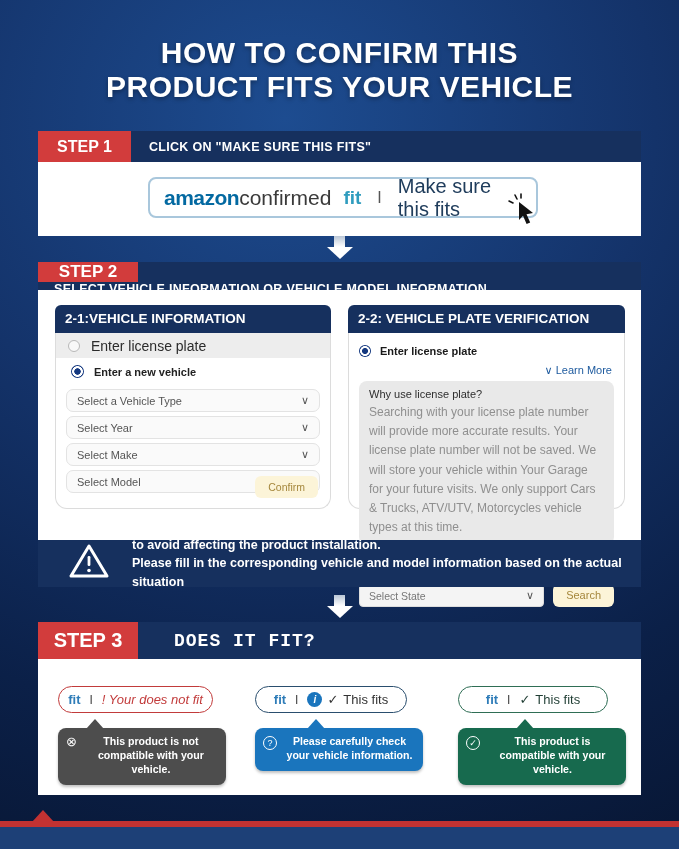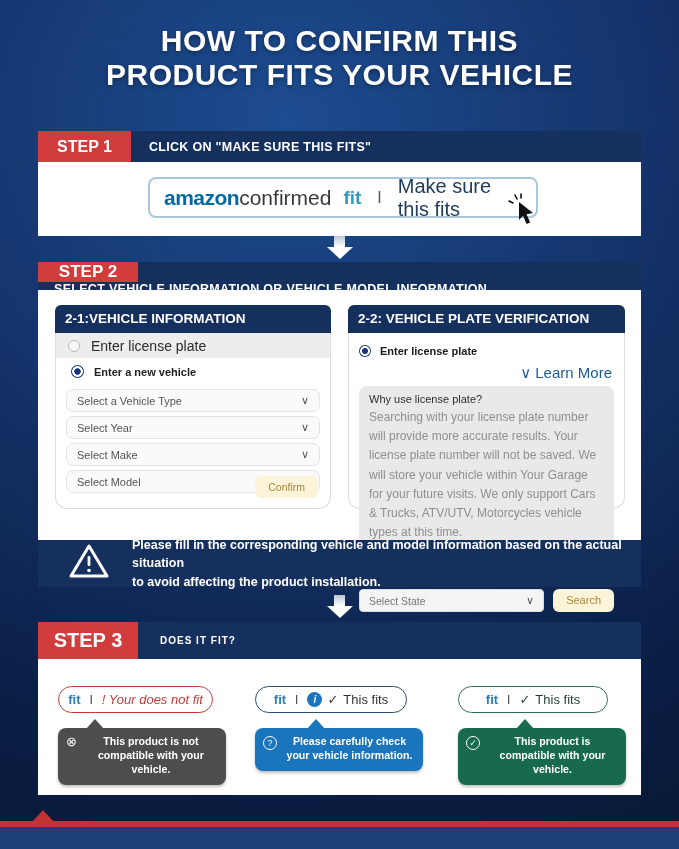--- a/index.html
+++ b/index.html
@@ -3,21 +3,21 @@
 <meta charset="utf-8">
 <style>
   * { margin: 0; padding: 0; box-sizing: border-box; }
   body { font-family: "Liberation Sans", sans-serif; }
   .canvas {
     position: relative; width: 679px; height: 849px; overflow: hidden;
     background: radial-gradient(130% 95% at 42% 14%, #1d4c90 0%, #14336a 42%, #0b2048 76%, #081735 100%);
   }
 
   
-  .title { position: absolute; top: 24px; left: 0; width: 100%; text-align: center;
+  .title { position: absolute; top: 36px; left: 0; width: 100%; text-align: center;
     color: #fff; font-weight: bold; font-size: 30px; line-height: 34px; letter-spacing: 0.5px;
     text-shadow: 0 2px 4px rgba(0,0,0,.35); }
 
   
   .card { position: absolute; left: 38px; width: 603px; }
   .card-header { position: relative; display: flex; align-items: stretch; background: #16305e; }
   .badge { background: #d23c3c; color: #fff; font-weight: bold; display: flex; align-items: center; justify-content: center; }
   .header-label { color: #fff; font-weight: bold; display: flex; align-items: center; letter-spacing: .3px; }
   .card-body { background: #ffffff; position: relative; }
 
@@ -74,21 +74,21 @@
 
   .btn-cream { background: #fcf4d8; color: #a5873c; border: none; border-radius: 6px; font-size: 10.5px;
     padding: 5px 13px; font-family: inherit; }
   .confirm-btn { position: absolute; right: 12px; bottom: 10px; }
 
   .p-body-right { padding: 8px 10px 0; }
   .row-plate2 { display: flex; align-items: center; gap: 9px; height: 20px; }
   .row-plate2 .r-label { font-size: 11px; color: #1a1a1a; font-weight: bold; }
   .radio-on-sm { width: 12px; height: 12px; border-radius: 50%; flex: 0 0 auto;
     background: radial-gradient(circle, #14387f 0 32%, #ffffff 38% 55%, #14387f 62% 100%); }
-  .learn-more { text-align: right; font-size: 15px; color: #1d5a9e; margin: 3px 2px 4px 0; }
+  .learn-more { text-align: right; font-size: 11px; color: #1d5a9e; margin: 3px 2px 4px 0; }
   .info-box { background: #e9e9e9; border-radius: 8px; padding: 7px 10px 8px; }
   .info-title { font-size: 11px; color: #2e2e2e; margin-bottom: 3px; }
   .info-body { font-size: 12px; color: #8f8f8f; line-height: 1.6; }
   .plate-input { margin-top: 8px; width: 100%; height: 23px; border: 1px solid #d5d5d5; border-radius: 4px;
     font-size: 10px; color: #555; padding-left: 12px; font-family: inherit; background: #fff; }
   .plate-input::placeholder { color: #9a9a9a; }
   .state-row { margin-top: 8px; display: flex; gap: 9px; }
   .state-dd { flex: 1; background: #f4f4f4; border: 1px solid #dddddd; border-radius: 4px; height: 23px;
     display: flex; align-items: center; padding: 0 9px; font-size: 10.5px; color: #777; }
   .state-dd .chev { margin-left: auto; font-size: 11px; color: #555; }
@@ -96,21 +96,21 @@
 
   
   .warning { position: absolute; left: 38px; top: 540px; width: 603px; height: 47px; background: #16305e;
     display: flex; align-items: center; padding-left: 30px; gap: 22px; }
   .warn-text { color: #fff; font-size: 12.5px; font-weight: bold; line-height: 1.45; }
 
   
   .step3 { top: 622px; }
   .step3 .card-header { height: 37px; }
   .step3 .badge { width: 100px; font-size: 20px; }
-  .step3 .header-label { font-size: 10px; padding-left: 22px; letter-spacing: 1px; }
+  .step3 .header-label { font-size: 18px; padding-left: 36px; letter-spacing: 1px; font-family: Liberation Mono, monospace; }
   .step3 .card-body { height: 136px; }
 
   .res-col { position: absolute; top: 0; }
   .res-0 { left: 20px; width: 168px; }
   .res-1 { left: 217px; width: 168px; }
   .res-2 { left: 420px; width: 168px; }
 
   .pill { margin-top: 27px; height: 27px; border-radius: 14px; background: #fff;
     display: flex; align-items: center; justify-content: center; gap: 5px; font-size: 13px; }
   .res-0 .pill { border: 1.5px solid #c23b3b; width: 155px; }
@@ -256,22 +256,22 @@
 
   <div class="warning">
     <span>
       <svg width="42" height="37" viewBox="0 0 42 37">
         <path d="M21 3 L39 33 L3 33 Z" fill="none" stroke="#fff" stroke-width="3" stroke-linejoin="round"></path>
         <rect x="19.6" y="13" width="2.8" height="10" rx="1.2" fill="#fff"></rect>
         <circle cx="21" cy="27.5" r="1.8" fill="#fff"></circle>
       </svg>
     </span>
     <div class="warn-text">
+      <div>to avoid affecting the product installation.</div>
       <div>Please fill in the corresponding vehicle and model information based on the actual situation</div>
-      <div>to avoid affecting the product installation.</div>
     </div>
   </div>
 
   <div class="down-arrow arrow2">
     <div class="stem"></div>
       <div class="head"></div>
   </div>
 
   <section class="card step3">
     <div class="card-header">

